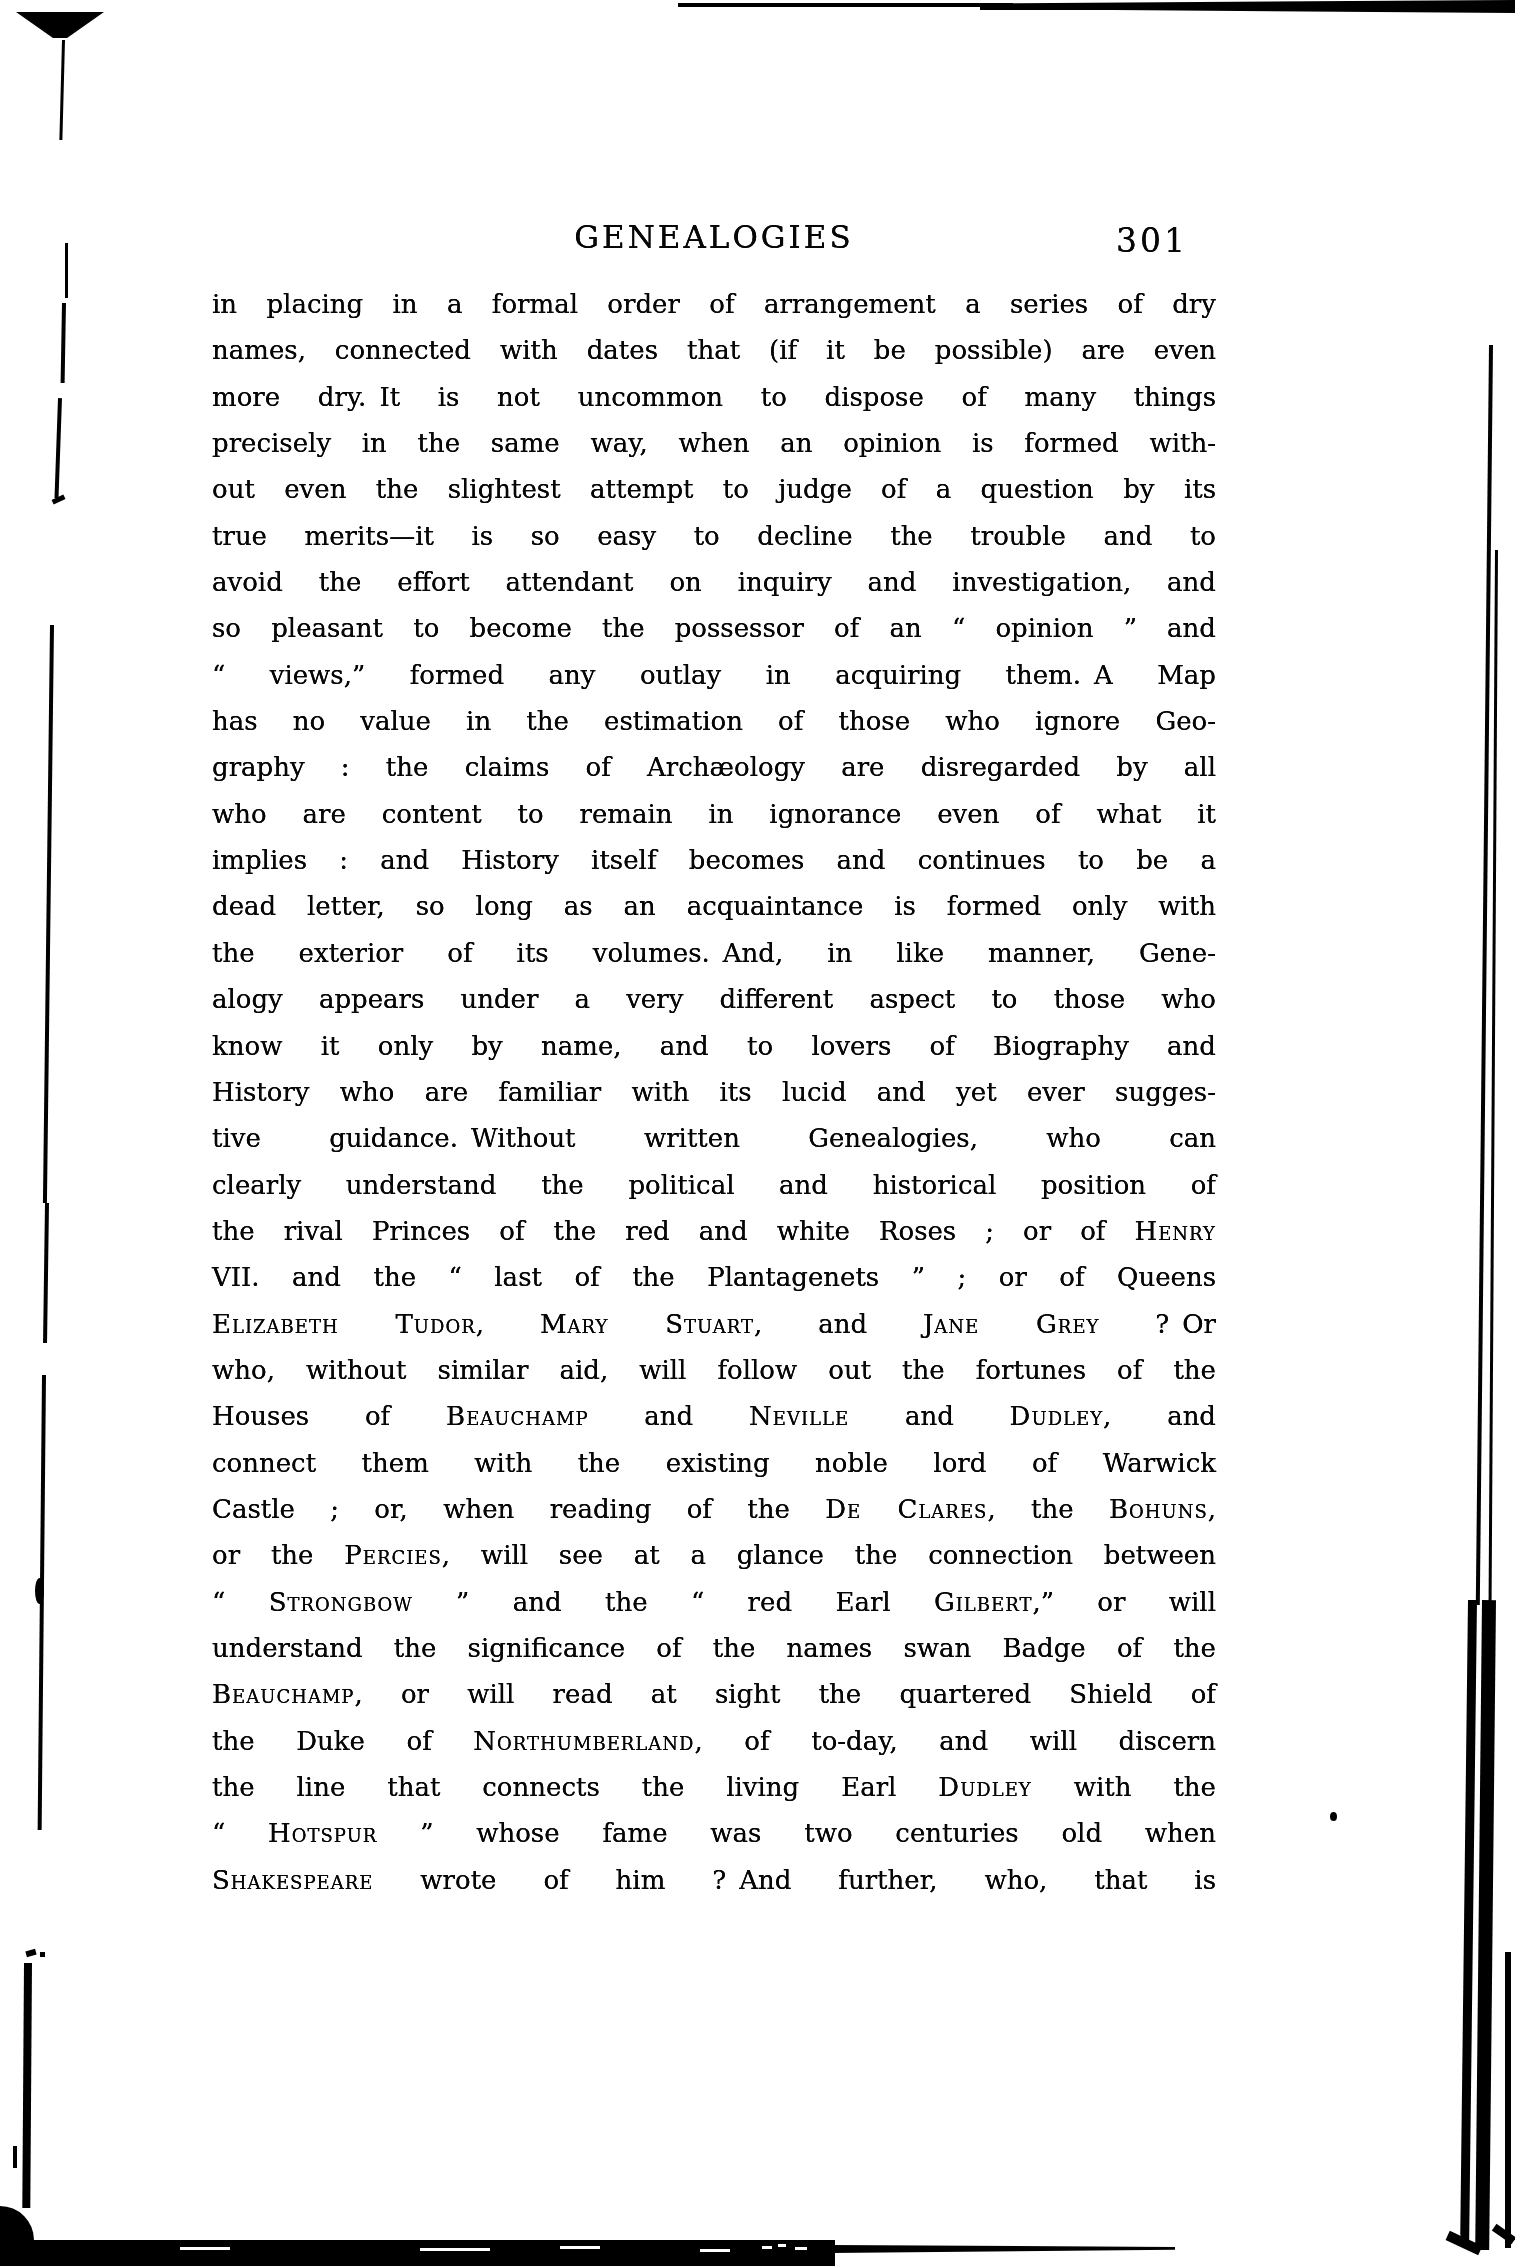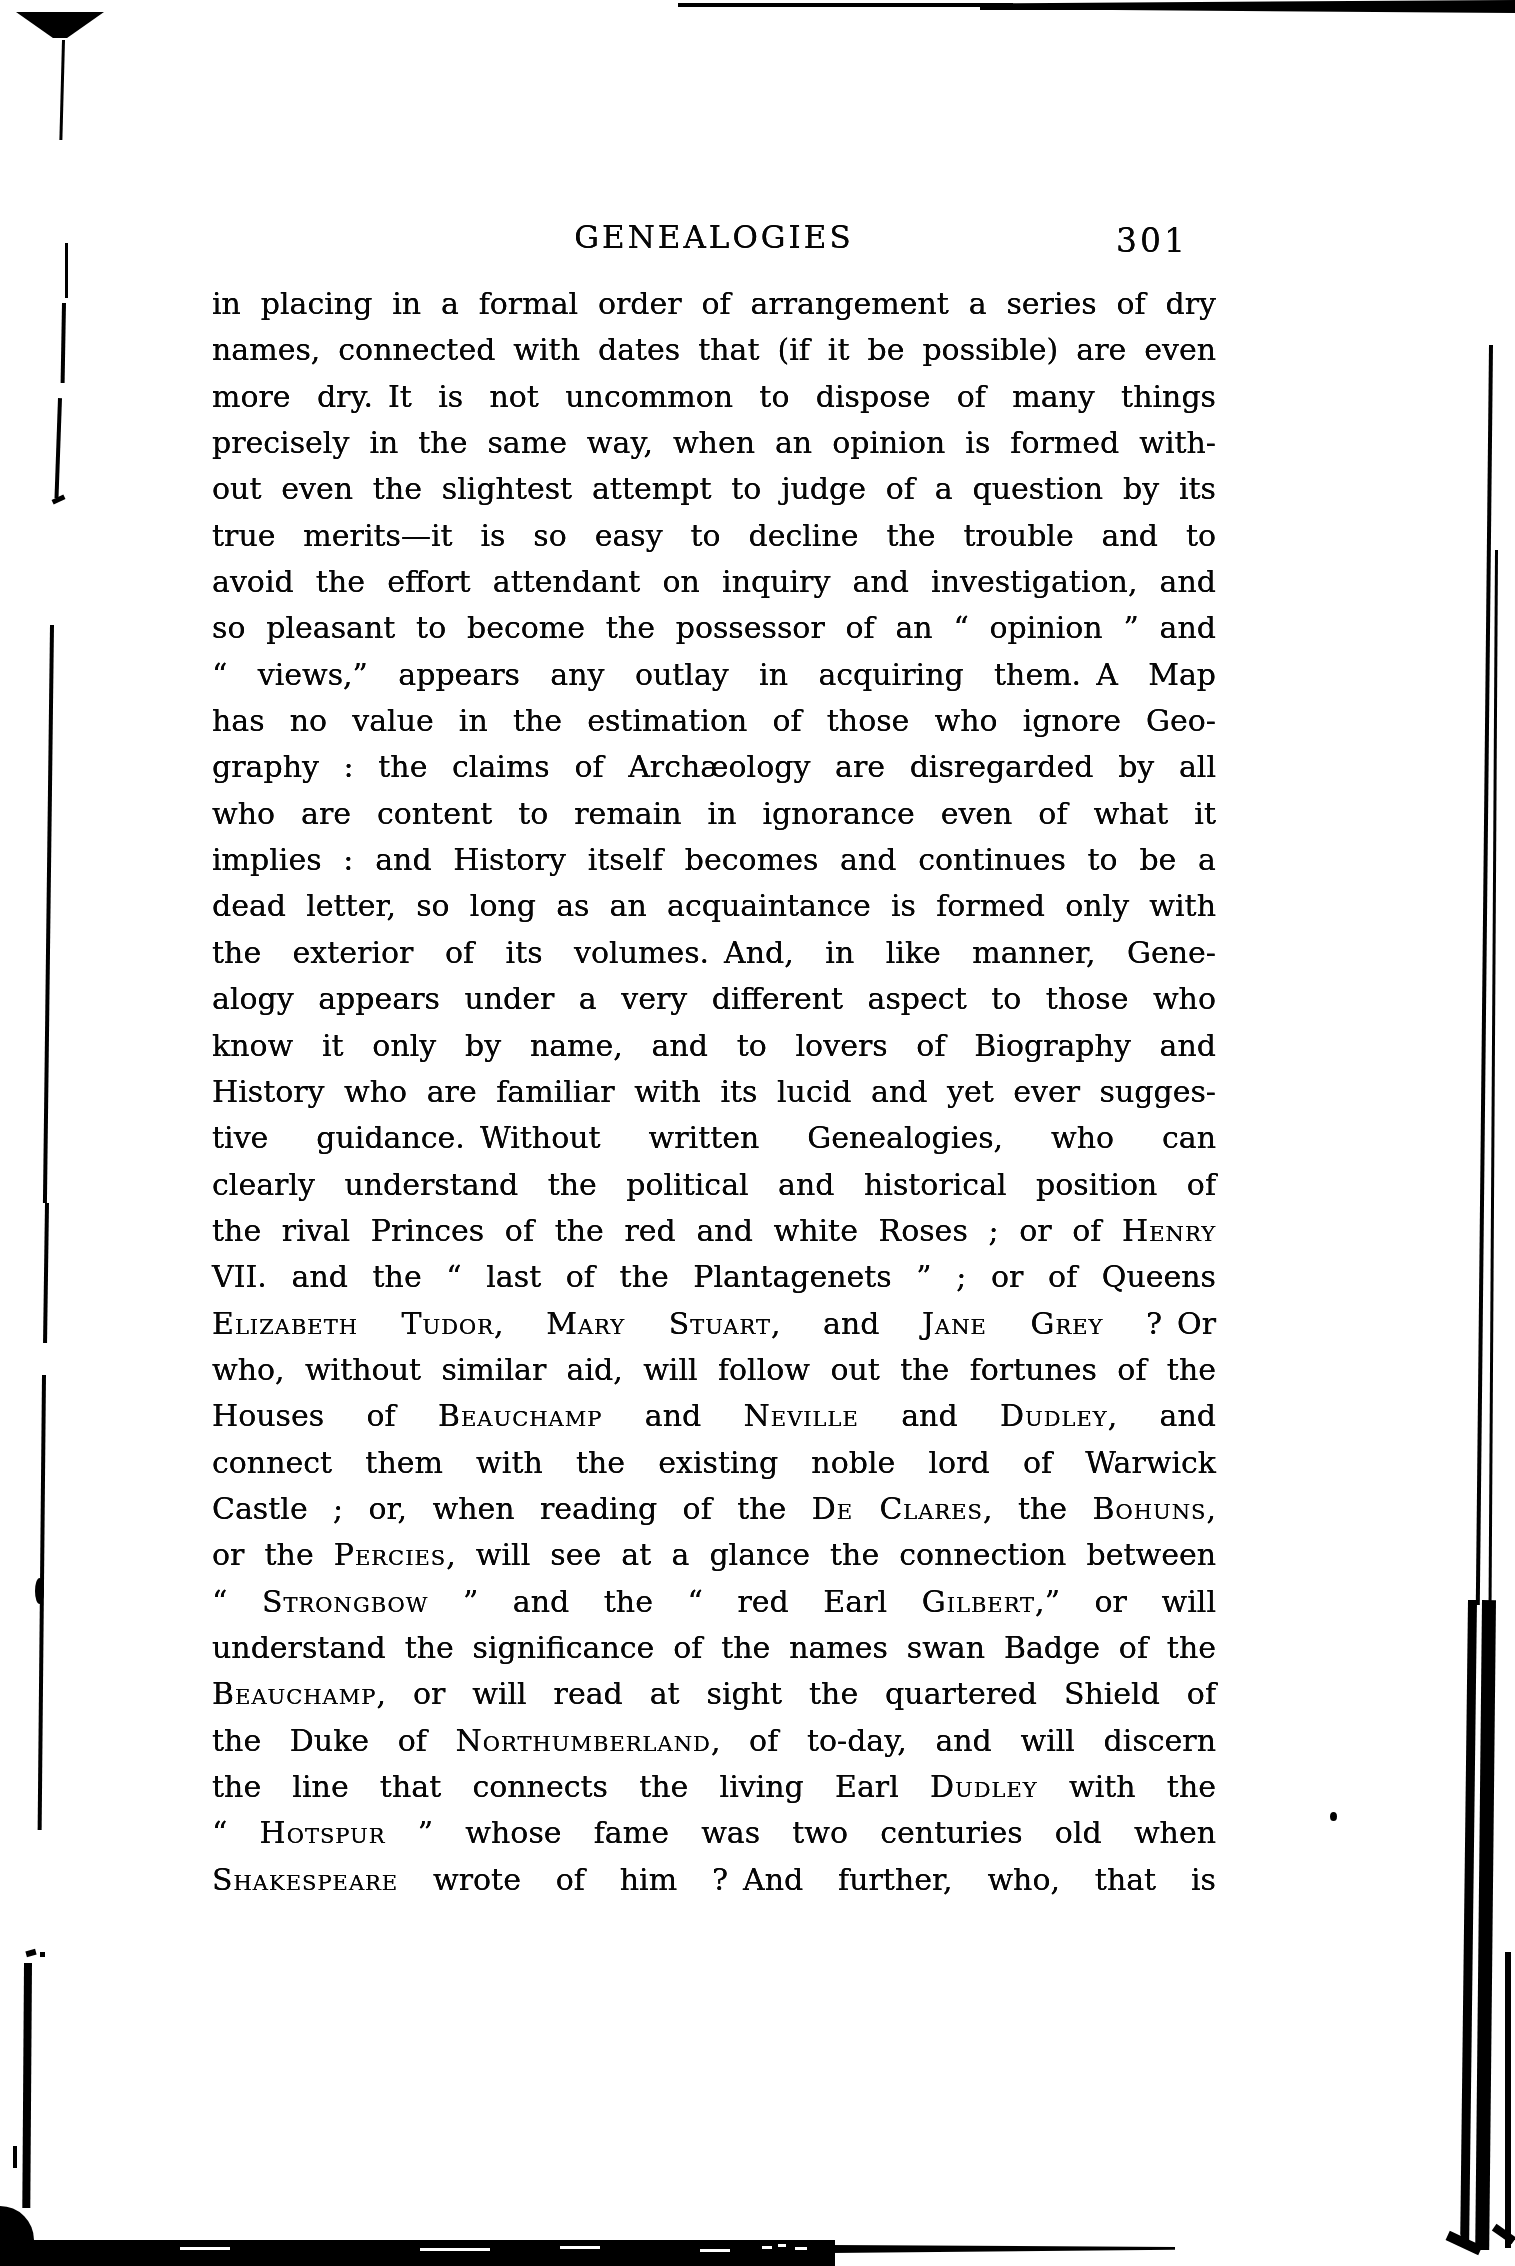--- a/index.html
+++ b/index.html
@@ -19,21 +19,21 @@
     text-shadow:0 0 .5px #000;
   }
   .page-number{
     position:absolute;left:1116px;top:221px;
     font-size:33px;letter-spacing:3px;
     text-shadow:0 0 .5px #000;
   }
   
   .text-block{
     position:absolute;left:212px;top:281px;width:1004px;
-    font-size:30px;
+    font-size:26px;
     text-shadow:0 0 .6px #000;
   }
   .line{
     height:46.35px;line-height:46.35px;
     text-align:justify;text-align-last:justify;
     white-space:normal;overflow:visible;
   }
   .sc{font-variant:small-caps;font-variant-caps:small-caps;letter-spacing:1px;}
   
   .artifact{position:absolute;background:#000;}
@@ -89,21 +89,21 @@
 
   <div class="text-block">
       <div class="line"><span>in placing in a formal order of arrangement a series of dry</span></div>
       <div class="line"><span>names, connected with dates that (if it be possible) are even</span></div>
       <div class="line"><span>more dry. It is not uncommon to dispose of many things</span></div>
       <div class="line"><span>precisely in the same way, when an opinion is formed with-</span></div>
       <div class="line"><span>out even the slightest attempt to judge of a question by its</span></div>
       <div class="line"><span>true merits—it is so easy to decline the trouble and to</span></div>
       <div class="line"><span>avoid the effort attendant on inquiry and investigation, and</span></div>
       <div class="line"><span>so pleasant to become the possessor of an “ opinion ” and</span></div>
-      <div class="line"><span>“ views,” appears any outlay in acquiring them. A Map</span></div>
+      <div class="line"><span>“ views,” formed any outlay in acquiring them. A Map</span></div>
       <div class="line"><span>has no value in the estimation of those who ignore Geo-</span></div>
       <div class="line"><span>graphy : the claims of Archæology are disregarded by all</span></div>
       <div class="line"><span>who are content to remain in ignorance even of what it</span></div>
       <div class="line"><span>implies : and History itself becomes and continues to be a</span></div>
       <div class="line"><span>dead letter, so long as an acquaintance is formed only with</span></div>
       <div class="line"><span>the exterior of its volumes. And, in like manner, Gene-</span></div>
       <div class="line"><span>alogy appears under a very different aspect to those who</span></div>
       <div class="line"><span>know it only by name, and to lovers of Biography and</span></div>
       <div class="line"><span>History who are familiar with its lucid and yet ever sugges-</span></div>
       <div class="line"><span>tive guidance. Without written Genealogies, who can</span></div>

